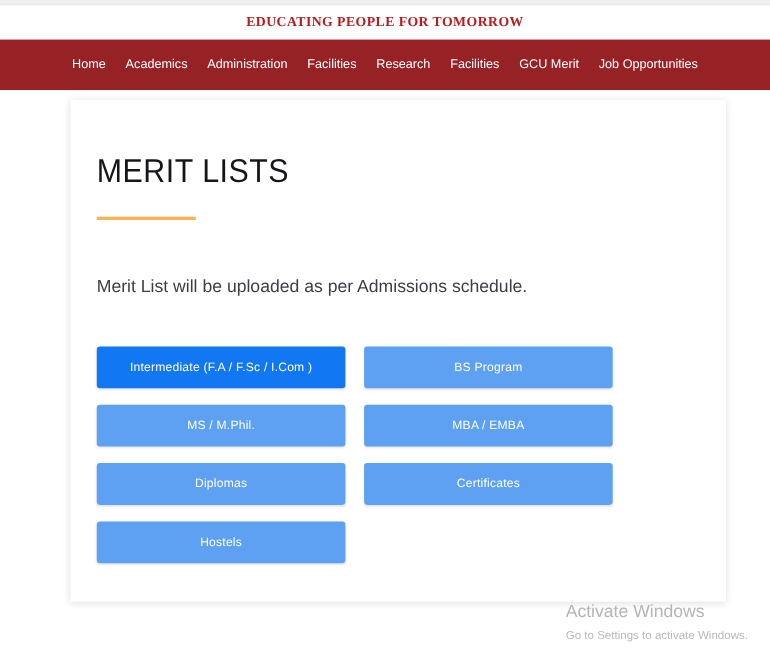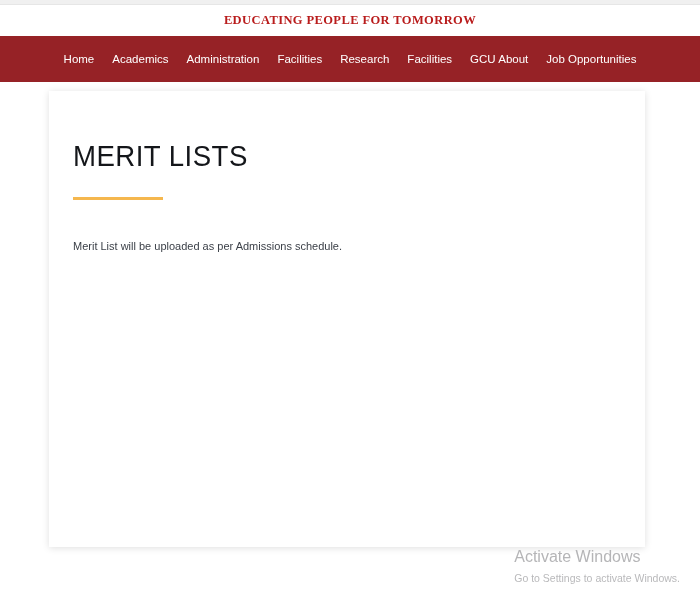--- a/index.html
+++ b/index.html
@@ -63,21 +63,21 @@
     left: 0;
     top: 82px;
     width: 700px;
     height: 518px;
     background: #ffffff;
   }
 
   
   .content-card {
     position: absolute;
-    left: 49px;
+    left: 64px;
     top: 91px;
     width: 596px;
     height: 456px;
     background: #ffffff;
     box-shadow: 0 1px 7px rgba(0,0,0,0.13);
     box-sizing: border-box;
   }
 
   .card-inner {
     padding: 48px 28px 0 24px;
@@ -96,22 +96,22 @@
   }
 
   .title-rule {
     width: 90px;
     height: 3px;
     background: #f5b74e;
     margin-top: 25px;
   }
 
   .intro-text {
-    margin-top: 38px;
-    font-size: 11px;
+    margin-top: 49px;
+    font-size: 16px;
     color: #3a3f47;
     line-height: 1.5;
   }
 
   
   .btn-grid {
     margin-top: 42px;
     display: grid;
     grid-template-columns: 226px 226px;
     column-gap: 17px;
@@ -169,31 +169,40 @@
   <div class="tagline">EDUCATING PEOPLE FOR TOMORROW</div>
 </div>
 
 <nav class="navbar">
   <a class="nav-item">Home</a>
   <a class="nav-item">Academics</a>
   <a class="nav-item">Administration</a>
   <a class="nav-item">Facilities</a>
   <a class="nav-item">Research</a>
   <a class="nav-item">Facilities</a>
-  <a class="nav-item">GCU About</a>
+  <a class="nav-item">GCU Merit</a>
   <a class="nav-item">Job Opportunities</a>
 </nav>
 
 <div class="page-bg"></div>
 
 <div class="content-card">
   <div class="card-inner">
     <h1 class="page-title">MERIT LISTS</h1>
     <div class="title-rule"></div>
     <p class="intro-text">Merit List will be uploaded as per Admissions schedule.</p>
 
+    <div class="btn-grid">
+      <button class="merit-btn active">Intermediate (F.A / F.Sc / I.Com )</button>
+      <button class="merit-btn">BS Program</button>
+      <button class="merit-btn">MS / M.Phil.</button>
+      <button class="merit-btn">MBA / EMBA</button>
+      <button class="merit-btn">Diplomas</button>
+      <button class="merit-btn">Certificates</button>
+      <button class="merit-btn">Hostels</button>
+    </div>
   </div>
 </div>
 
 <div class="watermark">
   <div class="wm-title">Activate Windows</div>
   <div class="wm-sub">Go to Settings to activate Windows.</div>
 </div>
 
 </body></html>

